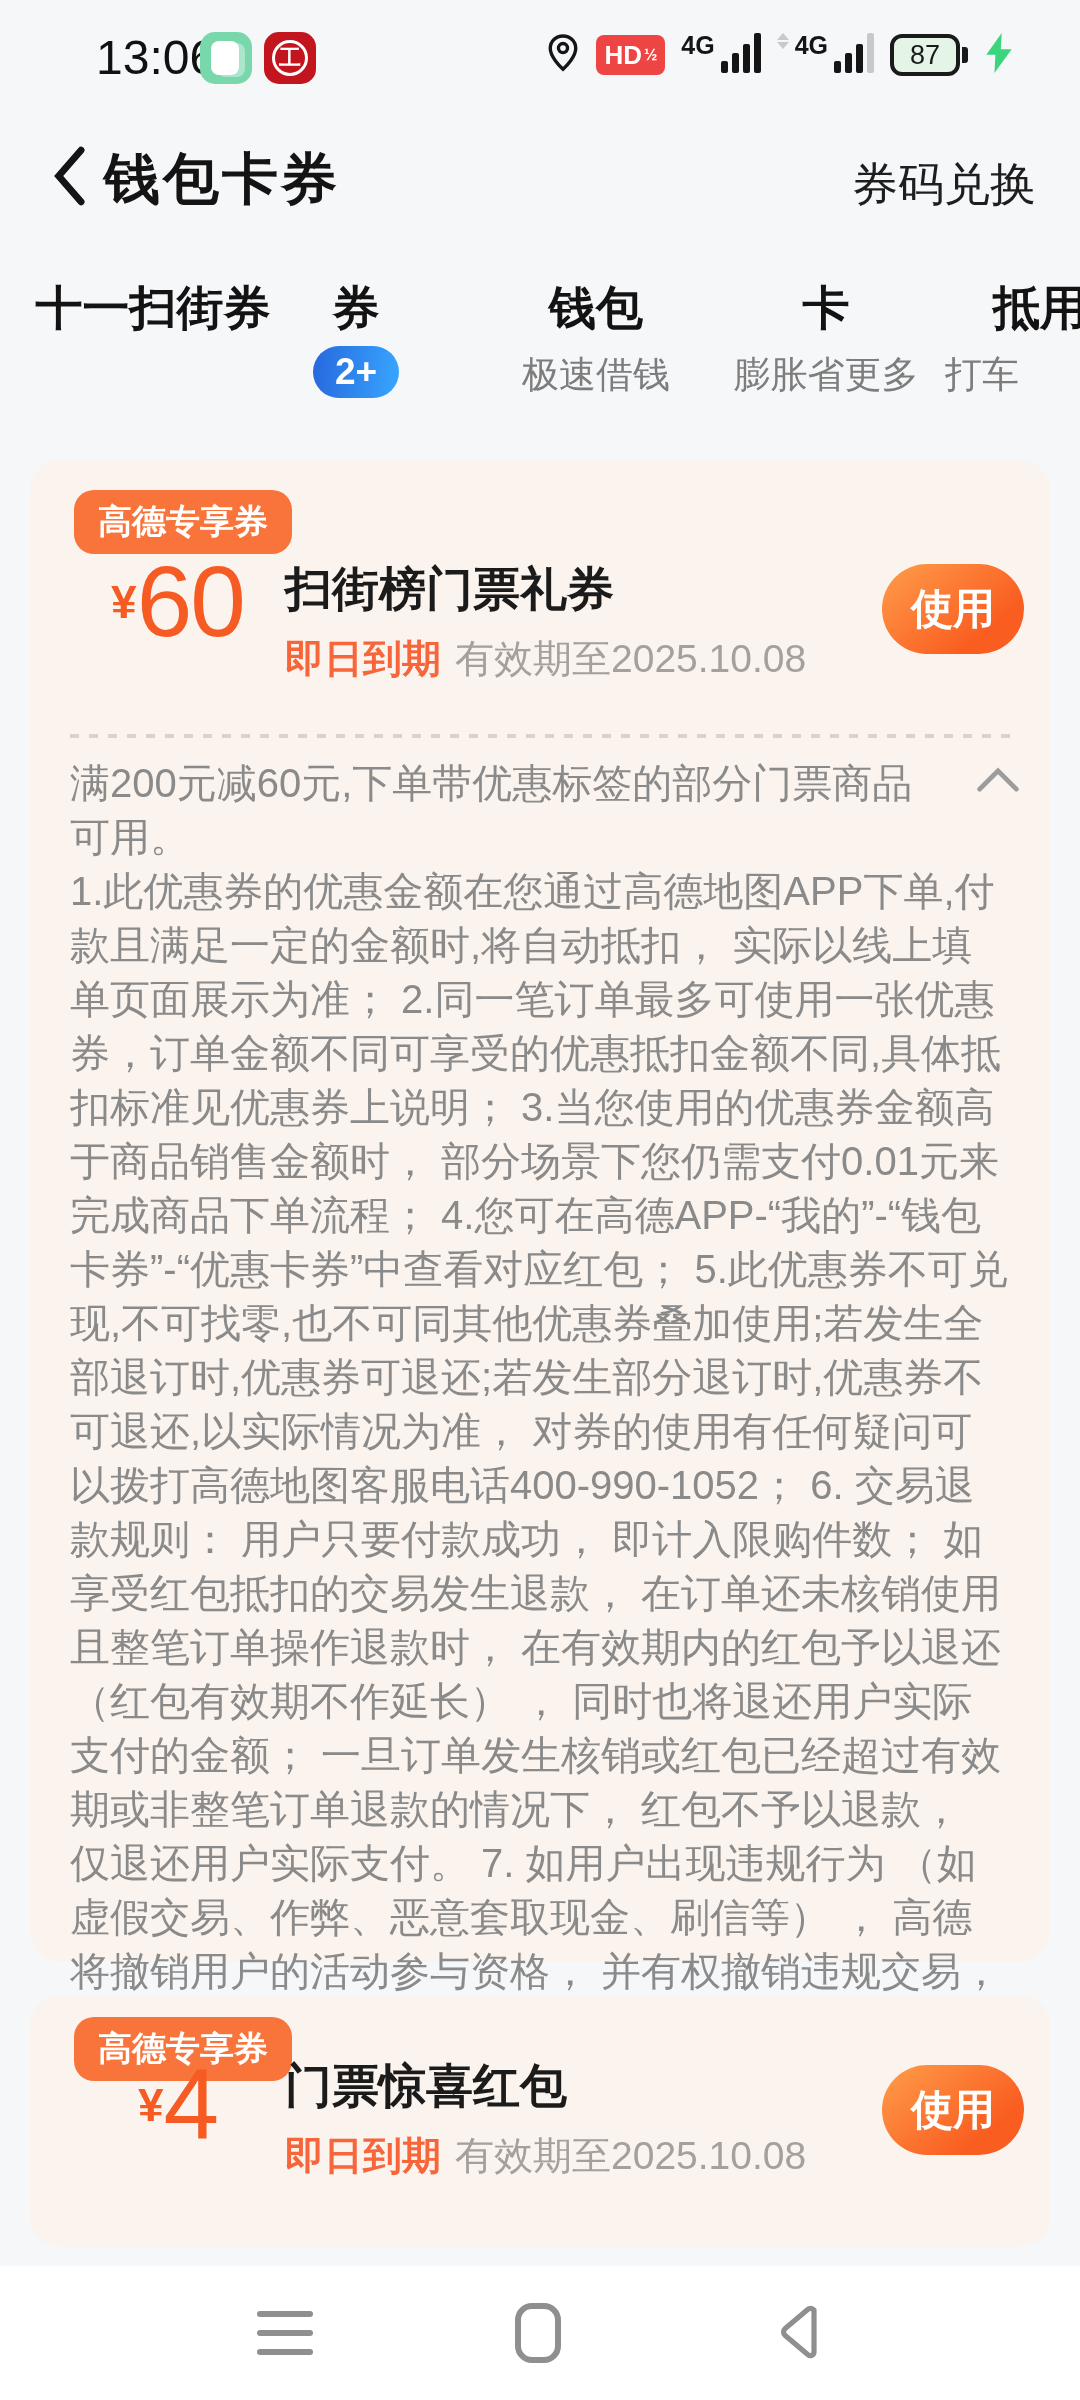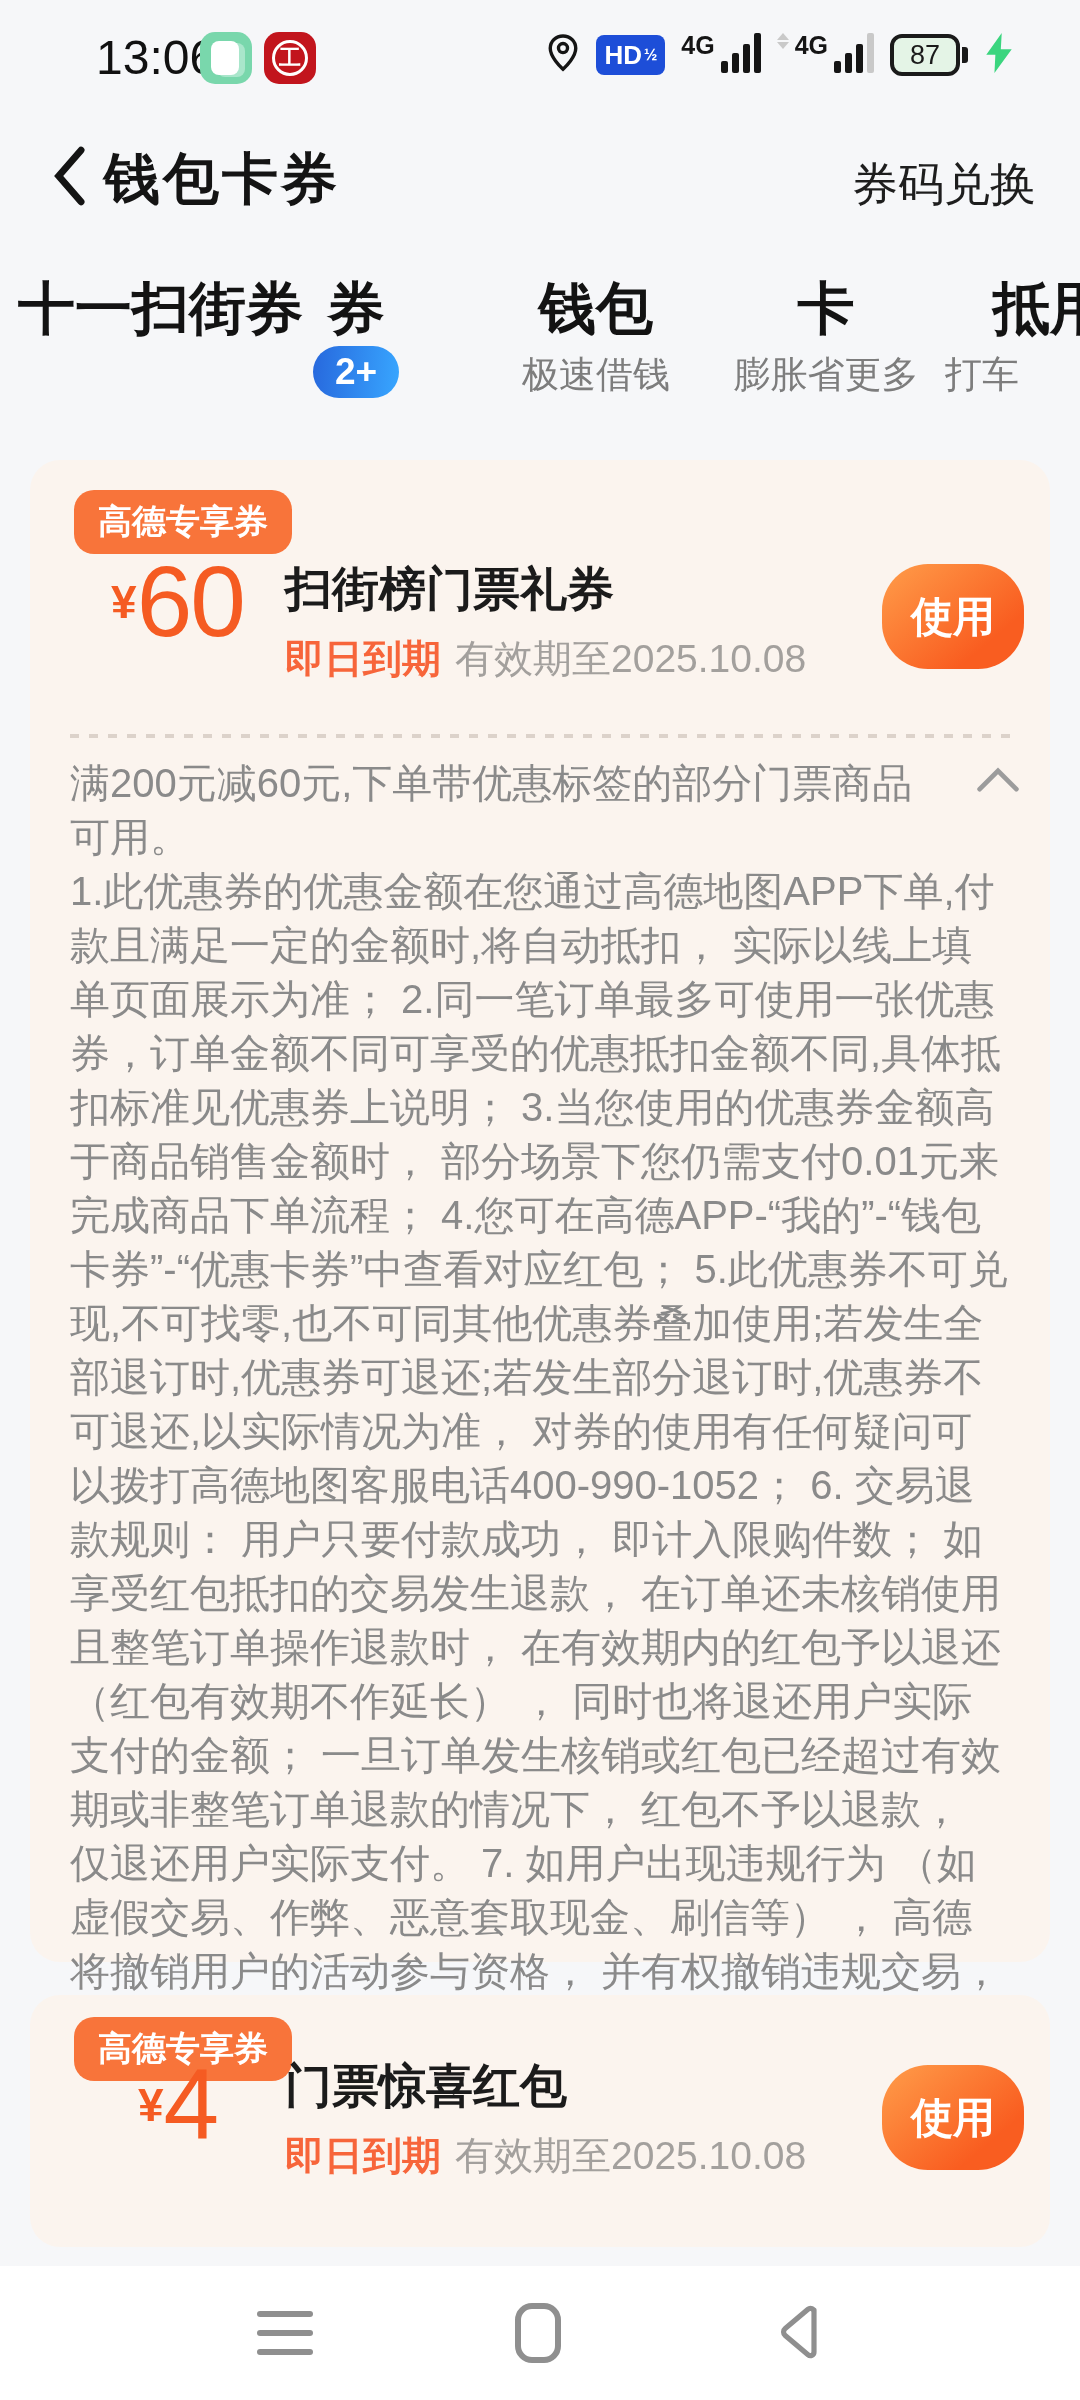--- a/index.html
+++ b/index.html
@@ -13,21 +13,21 @@
   }
   
   .status-bar { position:absolute; top:0; left:0; width:1080px; height:110px; }
   .time { position:absolute; left:96px; top:30px; font-size:48px; font-weight:500; color:#111; }
   .app-ic { position:absolute; top:32px; width:52px; height:52px; border-radius:15px; }
   .app-ic.green { left:200px; background:#79d7ac; }
   .app-ic.green .sheet { position:absolute; left:11px; top:9px; width:28px; height:34px; background:#fff; border-radius:8px; box-shadow:6px 2px 0 0 #a9e6cb; }
   .app-ic.red { left:264px; background:#c2151d; display:flex; align-items:center; justify-content:center; }
   .app-ic.red .ring { width:36px; height:36px; border:3px solid #fff; border-radius:50%; display:flex; align-items:center; justify-content:center; color:#fff; font-size:22px; font-weight:700; }
   .sb-right { position:absolute; right:66px; top:0; height:110px; display:flex; align-items:center; gap:16px; }
-  .hd-badge { background:#1d4ed8; color:#fff; border-radius:8px; padding:2px 8px; font-size:26px; font-weight:700; height:40px; display:flex; align-items:center; }
+  .hd-badge { background:#ef4444; color:#fff; border-radius:8px; padding:2px 8px; font-size:26px; font-weight:700; height:40px; display:flex; align-items:center; }
   .hd-badge .half { font-size:16px; margin-left:2px; }
   .sig { display:flex; align-items:flex-start; gap:6px; height:44px; }
   .sig .g4 { font-size:25px; font-weight:700; color:#151515; line-height:1; margin-bottom:14px; }
   .bars { display:flex; align-items:flex-end; gap:4px; height:40px; }
   .bars i { display:block; width:7px; background:#151515; border-radius:2px; }
   .bars i.dim { background:#c9c9c9; }
   .updown { display:flex; flex-direction:column; gap:2px; margin-bottom:22px; }
   .updown i { width:0; height:0; border-left:6px solid transparent; border-right:6px solid transparent; }
   .updown i.up { border-bottom:7px solid #c9c9c9; }
   .updown i.dn { border-top:7px solid #c9c9c9; }
@@ -35,21 +35,21 @@
   .batt-body { width:70px; height:42px; border:4px solid #1a1a1a; border-radius:12px; background:#e4f4e6; display:flex; align-items:center; justify-content:center; font-size:27px; color:#1a1a1a; }
   .batt-cap { width:6px; height:16px; background:#1a1a1a; border-radius:0 3px 3px 0; margin-left:2px; }
   
   .header { position:absolute; top:110px; left:0; width:1080px; height:145px; }
   .back-btn { position:absolute; left:34px; top:28px; width:70px; height:80px; display:flex; align-items:center; justify-content:center; }
   .page-title { position:absolute; left:104px; top:32px; font-size:56px; font-weight:700; color:#141414; letter-spacing:3px; }
   .redeem { position:absolute; right:44px; top:44px; font-size:46px; color:#1e1e1e; }
   
   .tabs { position:absolute; top:278px; left:0; width:1080px; height:135px; }
   .tab { position:absolute; top:0; text-align:center; }
-  .tab .lbl { font-size:57px; font-weight:600; color:#131313; line-height:60px; white-space:nowrap; }
+  .tab .lbl { font-size:47px; font-weight:600; color:#131313; line-height:60px; white-space:nowrap; }
   .tab.active .lbl { font-weight:700; }
   .tab .sub { margin-top:12px; font-size:37px; color:#7d7d7d; white-space:nowrap; }
   .tab1 { left:18px;  width:270px; }
   .tab2 { left:288px; width:136px; }
   .tab3 { left:472px; width:248px; }
   .tab4 { left:728px; width:196px; }
   .tab5 { left:945px; width:200px; text-align:left; }
   .tab5 .lbl { padding-left:48px; }
   .badge { display:inline-block; margin-top:8px; padding:5px 22px; border-radius:28px;
            background:linear-gradient(95deg,#2768dd,#38a6ff); color:#fff; font-size:37px; font-weight:600; }
@@ -66,21 +66,21 @@
   .amount .cur { font-size:46px; font-weight:700; vertical-align:18px; }
   .amount .num { font-size:100px; font-weight:400; letter-spacing:-2px; }
   .coupon-title { position:absolute; left:255px; font-size:47px; font-weight:600; color:#1b1b1b; }
   .card1 .coupon-title { top:98px; }
   .card2 .coupon-title { top:60px; }
   .coupon-date { position:absolute; left:255px; font-size:39px; white-space:nowrap; }
   .card1 .coupon-date { top:172px; }
   .card2 .coupon-date { top:134px; }
   .soon { color:#f7653a; font-weight:600; }
   .validity { color:#a3a09d; margin-left:14px; }
-  .use-btn { position:absolute; right:26px; width:142px; height:105px; border-radius:46px;
+  .use-btn { position:absolute; right:26px; width:142px; height:90px; border-radius:46px;
              background:linear-gradient(140deg,#ff9d4a 0%,#f95d20 75%);
              color:#fff; font-size:42px; font-weight:600; display:flex; align-items:center; justify-content:center; }
   .card1 .use-btn { top:104px; }
   .card2 .use-btn { top:70px; }
   .divider { position:absolute; left:40px; right:40px; top:274px; height:4px;
              background:repeating-linear-gradient(90deg,#dcd2ca 0 9px,transparent 9px 19px); }
   .terms { position:absolute; left:40px; top:296px; width:942px; font-size:40px; line-height:54px; color:#8a8a8a; }
   .terms .summary { padding-right:66px; }
   .collapse-btn { position:absolute; right:22px; top:292px; width:60px; height:60px; display:flex; align-items:center; justify-content:center; }
   

